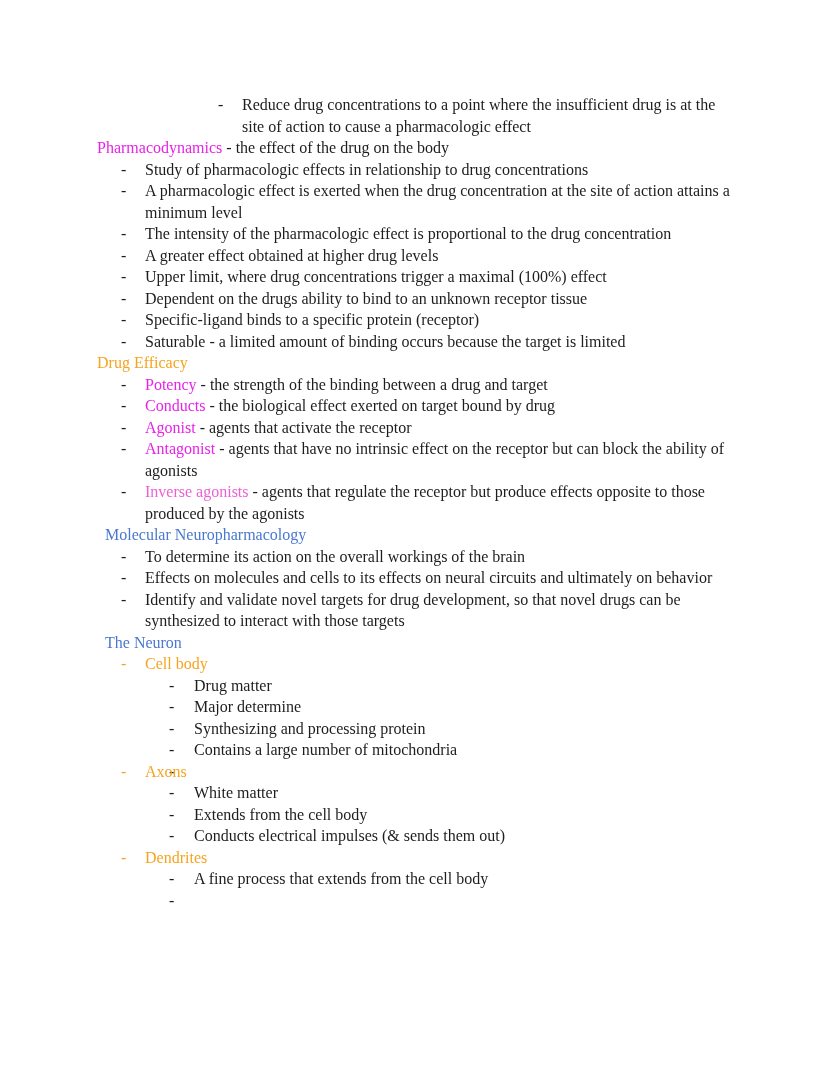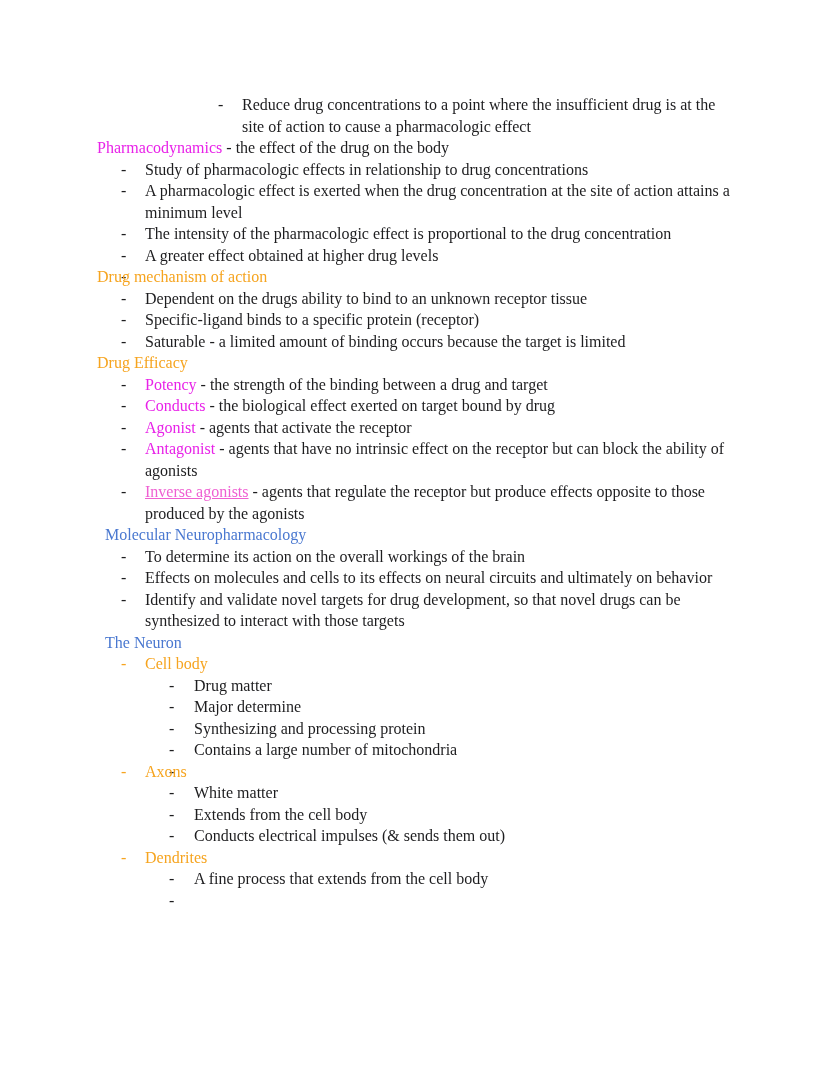--- a/index.html
+++ b/index.html
@@ -20,21 +20,21 @@
   .doc { width: 634px; }
   .p { position: relative; }
   .l1 { padding-left: 48px; }
   .l2 { padding-left: 97px; }
   .l3 { padding-left: 145px; }
   .dash { position: absolute; top: 0; }
   .l1 > .dash { left: 24px; }
   .l2 > .dash { left: 72px; }
   .l3 > .dash { left: 121px; }
   .magenta { color: var(--magenta, #e822e8); }
-  .pink    { color: var(--pink, #ef5fd2); text-decoration: underline; }
+  .pink    { color: var(--pink, #ef5fd2); }
   .orange  { color: var(--orange, #f6a41f); }
   .blue    { color: var(--blue, #4a78d0); margin-left: 8px; }
 </style>
 </head>
 <body>
 
 <div class="page">
   <div class="doc">
 
     <div class="p l3">
@@ -61,25 +61,23 @@
       <span>The intensity of the pharmacologic effect is proportional to the drug concentration</span>
     </div>
 
     <div class="p l1">
       <span class="dash">-</span>
       <span>A greater effect obtained at higher drug levels</span>
     </div>
 
     <div class="p l1">
       <span class="dash">-</span>
-    </div>
-
-    <div class="p l0">
-      <span class="orange">Drug mechanism of action</span>
-    </div>
+      <span>Upper limit, where drug concentrations trigger a maximal (100%) effect</span>
+    </div>
+
 
     <div class="p l1">
       <span class="dash">-</span>
       <span>Dependent on the drugs ability to bind to an unknown receptor tissue</span>
     </div>
 
     <div class="p l1">
       <span class="dash">-</span>
       <span>Specific-ligand binds to a specific protein (receptor)</span>
     </div>

